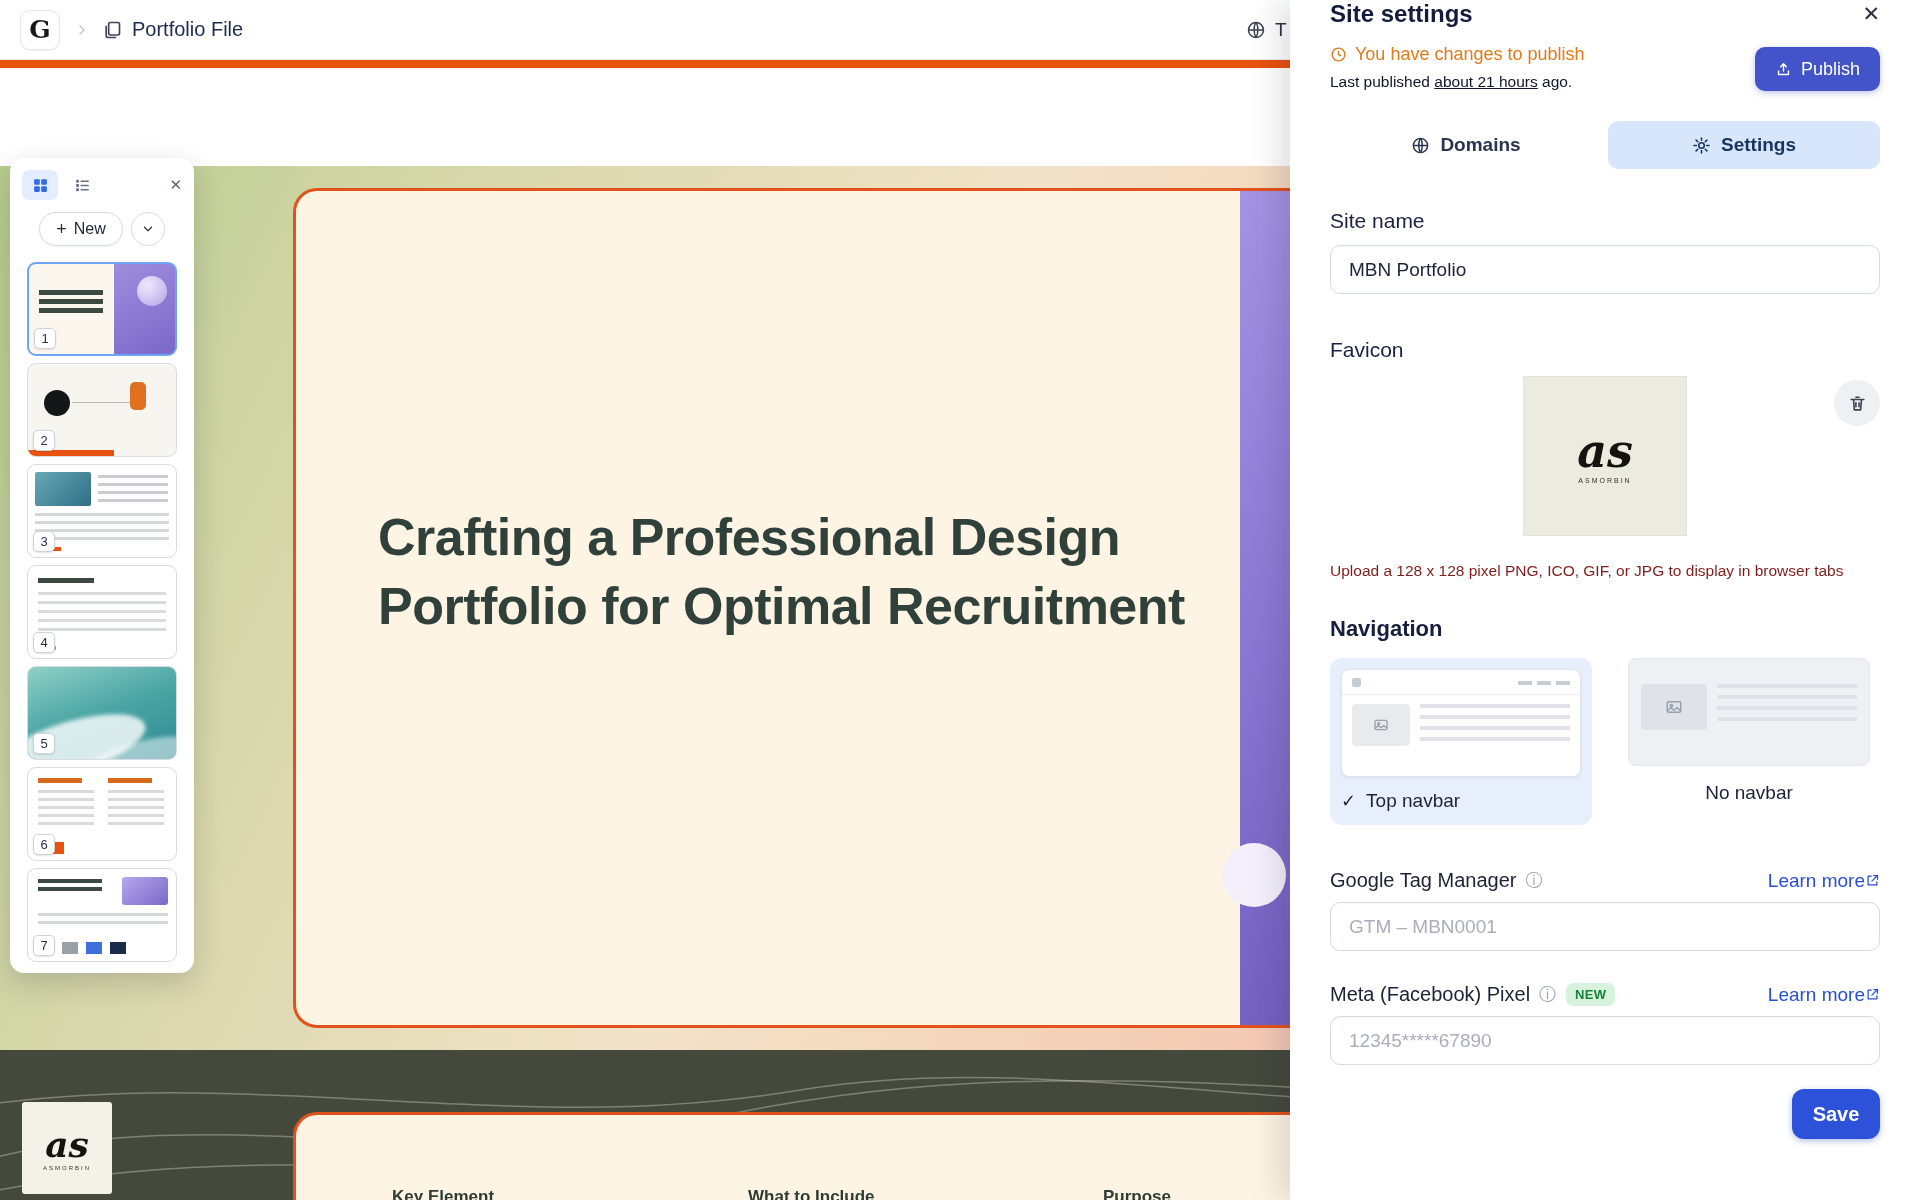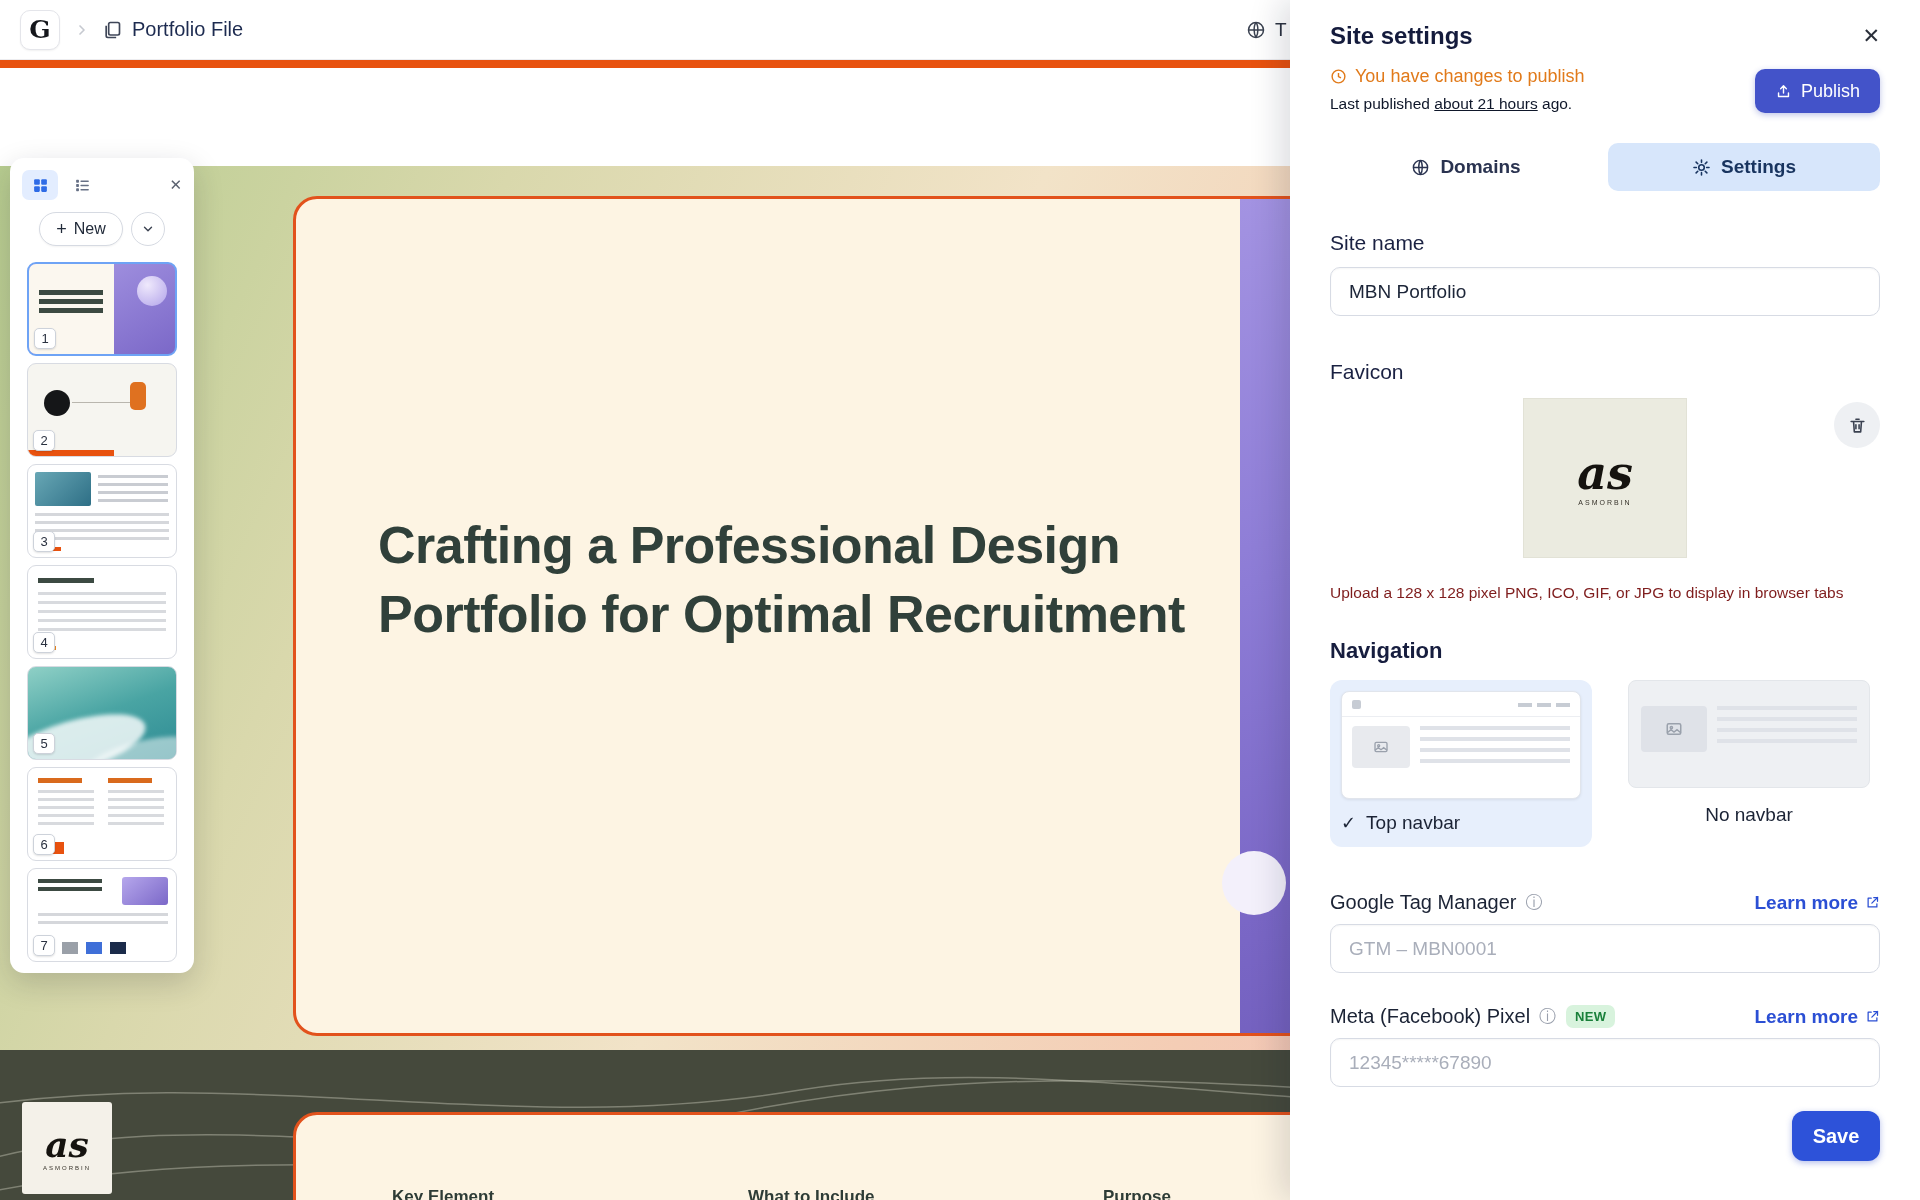--- a/index.html
+++ b/index.html
@@ -28,21 +28,21 @@
   .lg-leaf { position:absolute; right:7px; top:9px; width:18px; height:27px; background:#7d8f4e;
     border-radius:50% 50% 50% 50%/60% 60% 40% 40%; transform:rotate(18deg); }
   .add-link { position:absolute; left:433px; top:50%; transform:translateY(-50%);
     font-size:21px; color:#a7a29a; cursor:text; }
   .orange-bar { height:8px; background:#e8520f; }
   .canvas { position:absolute; top:106px; left:0; width:1920px; height:884px;
     background:linear-gradient(115deg,#b7cc8f 0%,#d9d8ac 22%,#f2e3c8 45%,#f4cdb5 68%,#f2bab8 88%,#efb6c4 100%); }
   .dark { position:absolute; top:990px; left:0; width:1920px; height:150px; background:#45493c; overflow:hidden; }
 
   
-  .slide1 { position:absolute; left:293px; top:136px; width:1430px; height:840px; background:#fdf4e3;
+  .slide1 { position:absolute; left:293px; top:128px; width:1430px; height:840px; background:#fdf4e3;
     border:3px solid #e2521c; border-radius:24px; overflow:hidden; }
   .slide-title { position:absolute; left:82px; top:312px; width:860px; font-size:52px; line-height:1.33;
     font-weight:800; color:#30403a; letter-spacing:-0.5px; cursor:text; }
   .artwork { position:absolute; right:0; top:0; width:480px; height:100%;
     background:linear-gradient(165deg,#a393e2 0%,#8d7cd6 40%,#7a67c6 75%,#6f5cba 100%); }
   .art-sphere { position:absolute; right:64px; top:78px; width:250px; height:250px; border-radius:50%;
     background:radial-gradient(circle at 35% 30%,#e9e2fb,#b7a7ec 60%,#9484d8); }
   .art-leaf1 { position:absolute; left:64px; bottom:190px; width:70px; height:230px; background:#584aa0;
     border-radius:50% 50% 40% 60%/70% 60% 30% 40%; transform:rotate(14deg); }
   .art-leaf2 { position:absolute; left:128px; bottom:170px; width:60px; height:262px; background:#4c3f92;
@@ -128,21 +128,21 @@
     background:linear-gradient(140deg,#b6a7ec,#7b68c8); }
   .t7-lines { left:10px; top:44px; width:130px; height:16px;
     background:repeating-linear-gradient(#d5d7db 0 3px,transparent 3px 8px); }
   .t7-chips { left:10px; bottom:7px; width:88px; height:12px;
     background:linear-gradient(90deg,#d9dadd 0 16px,transparent 16px 24px,#9aa0a8 24px 40px,
       transparent 40px 48px,#3f6fd8 48px 64px,transparent 64px 72px,#1b2b4a 72px 88px); }
 
   
   .panel { position:absolute; right:0; top:0; width:630px; height:1200px; background:#fff; z-index:10;
     box-shadow:-10px 0 30px rgba(15,20,40,.14); padding:0 40px; }
-  .panel-header { display:flex; align-items:center; justify-content:space-between; padding-top:22px; }
+  .panel-header { display:flex; align-items:center; justify-content:space-between; }
   .panel-title { font-size:24px; font-weight:700; color:#141b3c; }
   .panel-close { font-size:21px; color:#2a2f3a; background:none; border:none; cursor:pointer; }
   .pub-section { display:flex; justify-content:space-between; align-items:flex-end; margin-top:16px; }
   .pub-warning { display:flex; align-items:center; gap:8px; color:#e17a1a; font-size:18px; font-weight:500; }
   .lastpub { margin-top:8px; font-size:15.5px; color:#0f172a; }
   .lastpub .lnk { text-decoration:underline; cursor:pointer; }
   .publish-btn { height:44px; padding:0 20px; background:#4353c9; color:#fff; border:none; border-radius:10px;
     display:flex; align-items:center; gap:9px; font-size:18px; font-weight:500; cursor:pointer;
     box-shadow:0 2px 6px rgba(40,60,180,.3); }
   .tabs { display:flex; gap:6px; margin-top:30px; }
@@ -182,22 +182,22 @@
   .check { color:#1b2335; font-size:18px; }
   .nav-card2 { width:242px; cursor:pointer; }
   .mockup2 { background:#eef0f3; border:1px solid #e3e6ea; border-radius:8px; height:108px; padding:16px 12px; }
   .nav-opt2-label { margin-top:16px; text-align:center; font-size:19px; color:#1b2335; }
   .tracker-row { margin-top:44px; display:flex; align-items:center; }
   .tracker-row.meta { margin-top:32px; }
   .tracker-label { font-size:20px; color:#1b2335; }
   .info-ic { margin-left:9px; color:#9aa0ad; font-size:17px; }
   .new-badge { margin-left:10px; background:#d8f3dd; color:#19803a; font-size:13px; font-weight:700;
     padding:4px 9px; border-radius:7px; letter-spacing:.3px; }
-  .learn-more { margin-left:auto; display:flex; align-items:center; gap:7px; color:#2b4fd4;
-    font-size:19px; font-weight:700; cursor:pointer; }
+  .learn-more { margin-left:auto; display:flex; align-items:center; color:#2b4fd4;
+    font-size:19px; font-weight:400; cursor:pointer; }
   .input-gap { margin-top:10px; }
   .save-row { display:flex; justify-content:flex-end; margin-top:24px; }
   .save-btn { width:88px; height:50px; background:#2d52d9; color:#fff; border:none; border-radius:12px;
     font-size:20px; font-weight:600; cursor:pointer; box-shadow:0 2px 6px rgba(40,70,200,.35); }
   svg { display:block; }
 </style>
 </head>
 <body>
 
 <div id="app">

